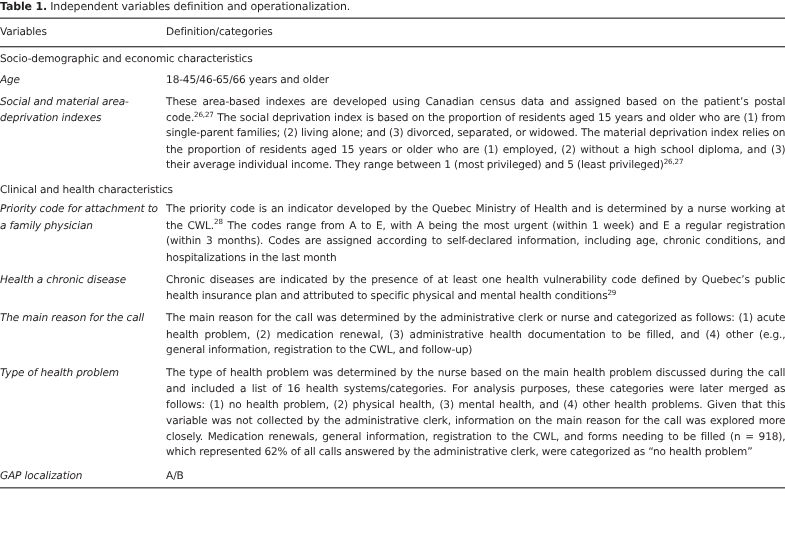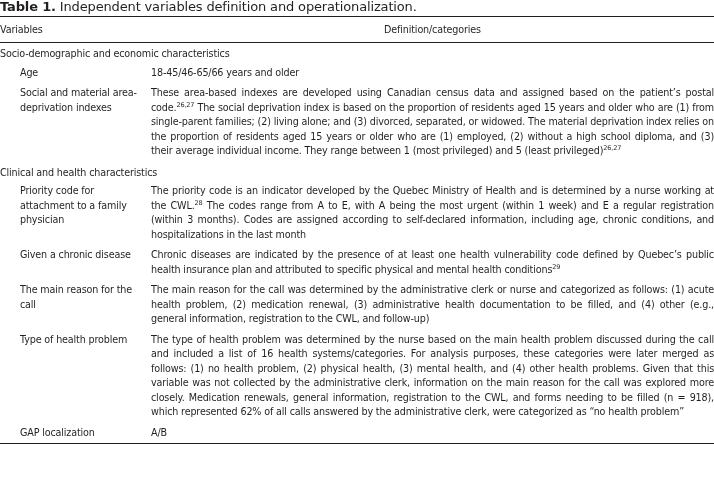--- a/index.html
+++ b/index.html
@@ -5,35 +5,35 @@
     html, body { margin: 0; padding: 0; background: #ffffff; }
     body {
       width: 714px; height: 496px; overflow: hidden;
       font-family: "DejaVu Sans", sans-serif;
       color: #231f20;
       font-size: 9.6px;
       letter-spacing: -0.15px;
     }
     .caption {
       position: absolute; left: 0; top: 0; height: 14px;
-      line-height: 14px; font-size: 13px; white-space: nowrap;
+      line-height: 14px; font-size: 10px; white-space: nowrap;
     }
     .caption b { font-weight: bold; }
     .table-wrap { position: absolute; left: 0; top: 16px; width: 616px; }
     table { border-collapse: collapse; width: 714px; table-layout: fixed; }
     col.c1 { width: 151px; }
     col.c2 { width: 563px; }
     thead tr { border-top: 1.3px solid #231f20; border-bottom: 1px solid #231f20; }
     thead th { font-weight: normal; text-align: left; padding: 5px 0 5px 0; height: 15px; line-height: 15px; }
-    thead th.defh { text-align: center; padding-left: 0; }
+    thead th.defh { padding-left: 0; }
     tbody tr.last { border-bottom: 1.3px solid #231f20; }
     td { vertical-align: top; padding: 0; line-height: 14.5px; }
     tr.section td { padding-top: 4px; padding-bottom: 1px; }
     tr.row td { padding-top: 3px; padding-bottom: 3px; }
-    td.var { padding-left: 20px; padding-right: 6px; }
+    td.var { padding-left: 0; padding-right: 6px; font-style: italic; }
     td.def { padding-left: 0; text-align: justify; }
     sup { font-size: 6.5px; line-height: 0; vertical-align: 4px; }
   </style>
 </head>
 <body>
 
 <div class="caption">
   <b>Table 1.</b><span> Independent variables definition and operationalization.</span>
 </div>
 
@@ -64,21 +64,21 @@
       </tr>
 
       <tr class="section">
         <td colspan="2">Clinical and health characteristics</td>
       </tr>
       <tr class="row">
         <td class="var">Priority code for attachment to a family physician</td>
         <td class="def"><span>The priority code is an indicator developed by the Quebec Ministry of Health and is determined by a nurse working at the CWL.</span><sup>28</sup><span> The codes range from A to E, with A being the most urgent (within 1 week) and E a regular registration (within 3 months). Codes are assigned according to self-declared information, including age, chronic conditions, and hospitalizations in the last month</span></td>
       </tr>
       <tr class="row">
-        <td class="var">Given a chronic disease</td>
+        <td class="var">Health a chronic disease</td>
         <td class="def"><span>Chronic diseases are indicated by the presence of at least one health vulnerability code defined by Quebec’s public health insurance plan and attributed to specific physical and mental health conditions</span><sup>29</sup></td>
       </tr>
       <tr class="row">
         <td class="var">The main reason for the call</td>
         <td class="def">The main reason for the call was determined by the administrative clerk or nurse and categorized as follows: (1) acute health problem, (2) medication renewal, (3) administrative health documentation to be filled, and (4) other (e.g., general information, registration to the CWL, and follow-up)</td>
       </tr>
       <tr class="row">
         <td class="var">Type of health problem</td>
         <td class="def">The type of health problem was determined by the nurse based on the main health problem discussed during the call and included a list of 16 health systems/categories. For analysis purposes, these categories were later merged as follows: (1) no health problem, (2) physical health, (3) mental health, and (4) other health problems. Given that this variable was not collected by the administrative clerk, information on the main reason for the call was explored more closely. Medication renewals, general information, registration to the CWL, and forms needing to be filled (n = 918), which represented 62% of all calls answered by the administrative clerk, were categorized as “no health problem”</td>
       </tr>

